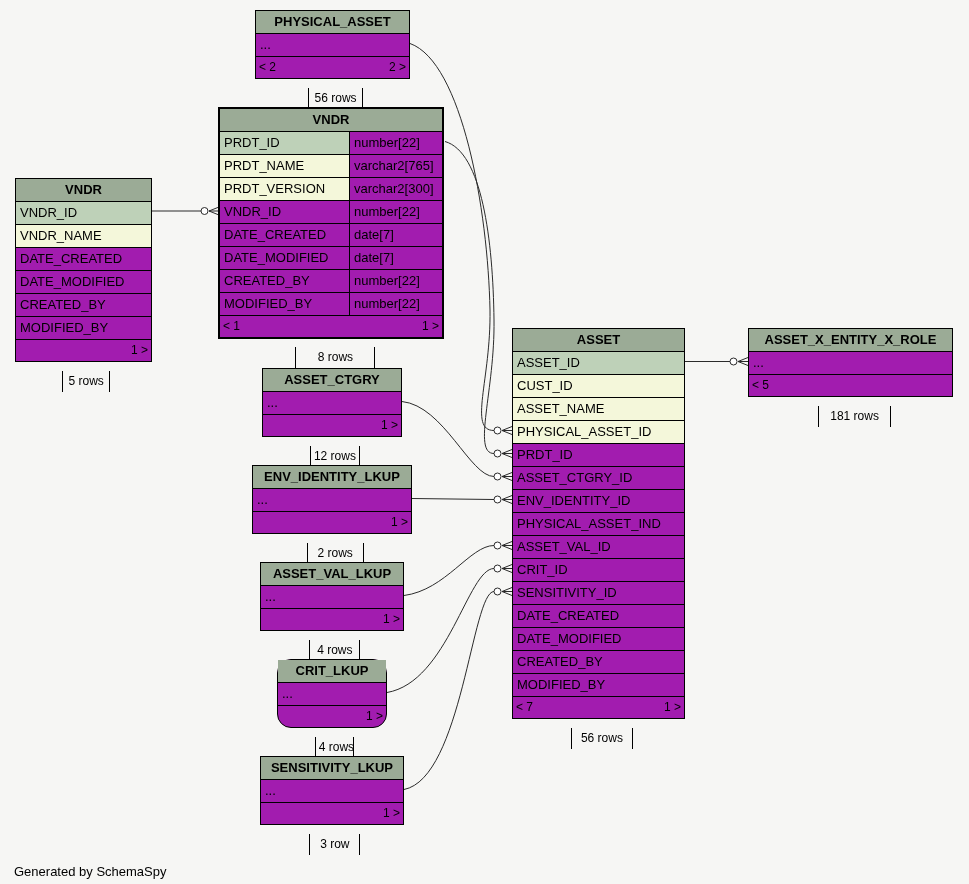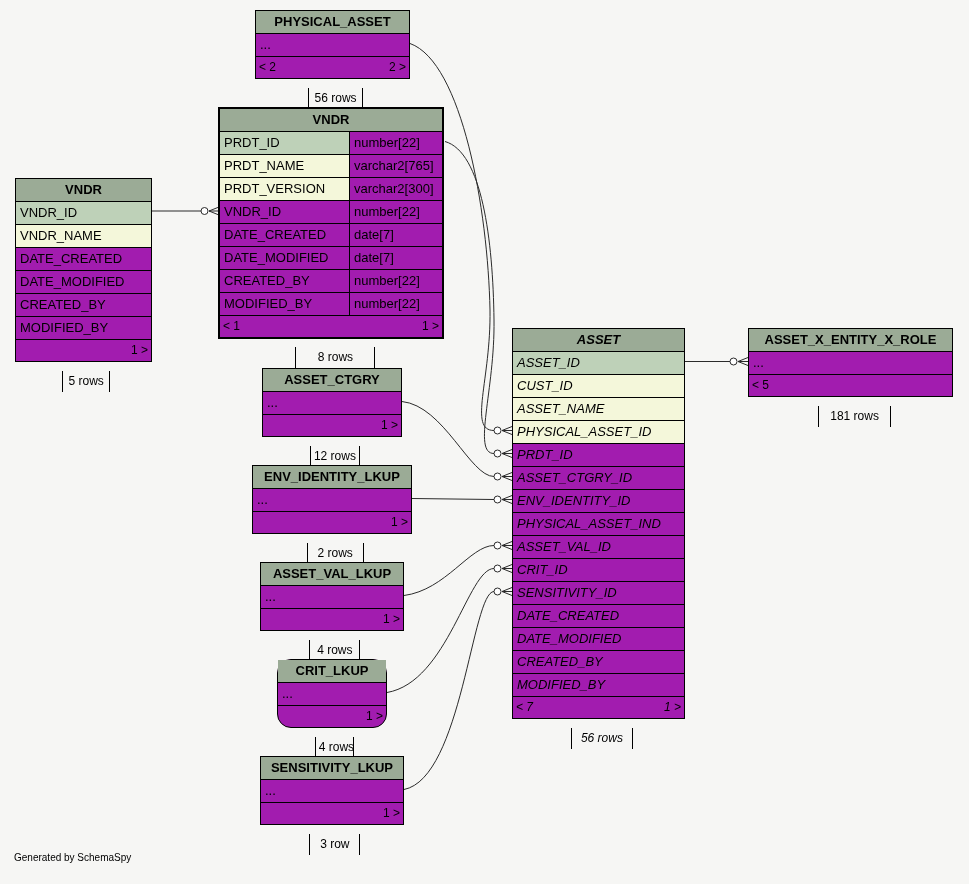--- a/index.html
+++ b/index.html
@@ -50,22 +50,22 @@
     display: flex;
     font-size: 12px;
   }
   .tfoot span { display: block; height: 100%; padding: 0 3px; white-space: nowrap; overflow: hidden; }
   .tfoot .fl { width: 34%; text-align: left; }
   .tfoot .fc { width: 36%; text-align: center; border-left: 1px solid var(--border, #000); border-right: 1px solid var(--border, #000); margin-top: 31px; }
   .tfoot .fr { flex: 1 1 auto; text-align: right; }
   #note {
     position: absolute;
     left: 14px;
-    bottom: 21px;
-    font-size: 10px;
+    bottom: 5px;
+    font-size: 13px;
     color: #000;
   }
 </style>
 </head>
 <body>
 
 <div id="stage">
   <svg id="edges" viewBox="0 0 969 884">
       <path d="M152,211 L201,211" fill="none" stroke="#2b2b2b" stroke-width="1"></path>
       <g>
@@ -239,21 +239,21 @@
         <div class="thead">SENSITIVITY_LKUP</div>
         <div class="trow normal">
           <span class="cname">...</span>
         </div>
         <div class="tfoot">
           <span class="fl"></span>
           <span class="fc">3 row</span>
           <span class="fr">1 &gt;</span>
         </div>
       </div>
-      <div class="table" style="left: 512px; top: 328px; width: 173px; font-style: italic;">
+      <div class="table" style="left: 512px; top: 328px; width: 173px;">
         <div class="thead">ASSET</div>
         <div class="trow pk">
           <span class="cname">ASSET_ID</span>
         </div>
         <div class="trow indexed">
           <span class="cname">CUST_ID</span>
         </div>
         <div class="trow indexed">
           <span class="cname">ASSET_NAME</span>
         </div>

